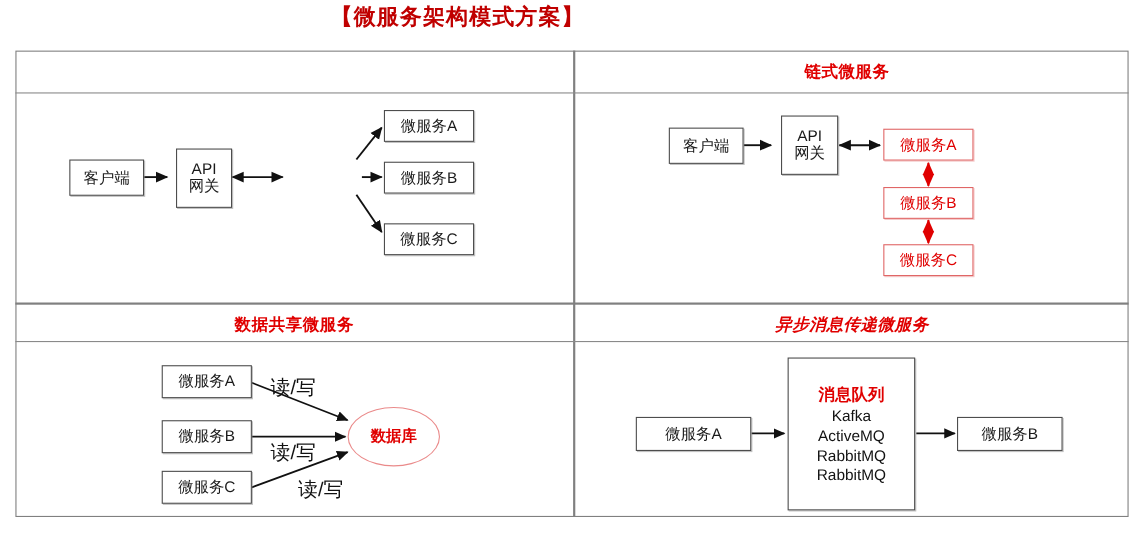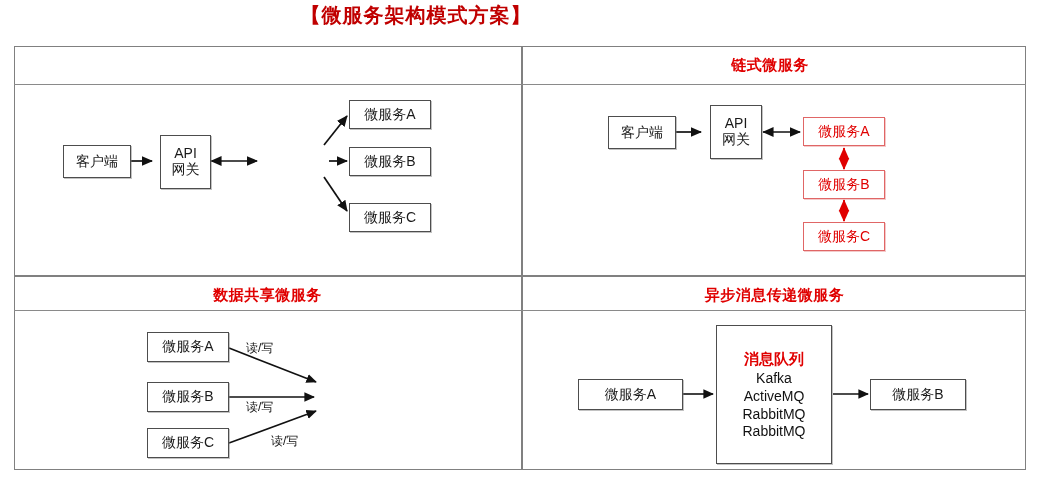--- a/index.html
+++ b/index.html
@@ -25,21 +25,21 @@
   .hsub1{position:absolute;left:14px;top:84px;width:1012px;height:1.2px;background:#8a8a8a;}
   .hsub2{position:absolute;left:14px;top:310px;width:1012px;height:1.2px;background:#8a8a8a;}
 
   .sec-title{
     position:absolute;text-align:center;color:#e00000;
     font-size:15px;font-weight:bold;letter-spacing:0.5px;
   }
   .st1{left:14px;top:56px;width:507px;}
   .st2{left:497px;top:56px;width:546px;}
   .st3{left:14px;top:286px;width:507px;}
-  .st4{left:523px;top:286px;width:503px;}
+  .st4{left:523px;top:286px;width:503px;font-style:italic;}
 
   
   .box{
     position:absolute;box-sizing:border-box;
     border:1.4px solid #4d4d4d;background:#ffffff;
     display:flex;align-items:center;justify-content:center;
     font-size:14px;color:#1a1a1a;line-height:1.12;text-align:center;
     box-shadow:1px 1px 0 rgba(120,120,120,.45);
     white-space:pre-line;
   }
@@ -66,21 +66,21 @@
     position:absolute;box-sizing:border-box;
     border:1.4px solid #4d4d4d;background:#ffffff;
     box-shadow:1px 1px 0 rgba(120,120,120,.45);
     display:flex;flex-direction:column;align-items:center;justify-content:center;
     padding-top:2px;
   }
   .mq-head{font-size:15px;font-weight:bold;color:#e00000;margin-bottom:1px;}
   .mq-item{font-size:14px;color:#111;line-height:1.28;text-align:right;}
 
   .rwlabel{
-    position:absolute;font-size:12px;color:#111;white-space:nowrap;
+    position:absolute;font-size:18px;color:#111;white-space:nowrap;
   }
 
   svg.lay{position:absolute;left:0;top:0;width:1040px;height:485px;overflow:visible;pointer-events:none;}
 </style>
 </head>
 <body>
 
 <div id="root">
 
   <div class="title">【微服务架构模式方案】</div>
@@ -150,20 +150,21 @@
   <div class="box" style="left:608px;top:116px;width:68px;height:33px;">客户端</div>
   <div class="box two-line" style="left:710px;top:105px;width:52px;height:54px;">API
 网关</div>
   <div class="box redbox" style="left:803px;top:117px;width:82px;height:29px;">微服务A</div>
   <div class="box redbox" style="left:803px;top:170px;width:82px;height:29px;">微服务B</div>
   <div class="box redbox" style="left:803px;top:222px;width:82px;height:29px;">微服务C</div>
 
   <div class="box" style="left:147px;top:332px;width:82px;height:30px;">微服务A</div>
   <div class="box" style="left:147px;top:382px;width:82px;height:30px;">微服务B</div>
   <div class="box" style="left:147px;top:428px;width:82px;height:30px;">微服务C</div>
+  <div class="ellipse" style="left:316px;top:370px;width:84px;height:54px;">数据库</div>
 
   <div class="rwlabel" style="left:246px;top:340px;">读/写</div>
   <div class="rwlabel" style="left:246px;top:399px;">读/写</div>
   <div class="rwlabel" style="left:271px;top:433px;">读/写</div>
 
   <div class="box" style="left:578px;top:379px;width:105px;height:31px;">微服务A</div>
 
   <div class="mqbox" style="left:716px;top:325px;width:116px;height:139px;">
     <div class="mq-head">消息队列</div>
     <div class="mq-item">Kafka</div>

